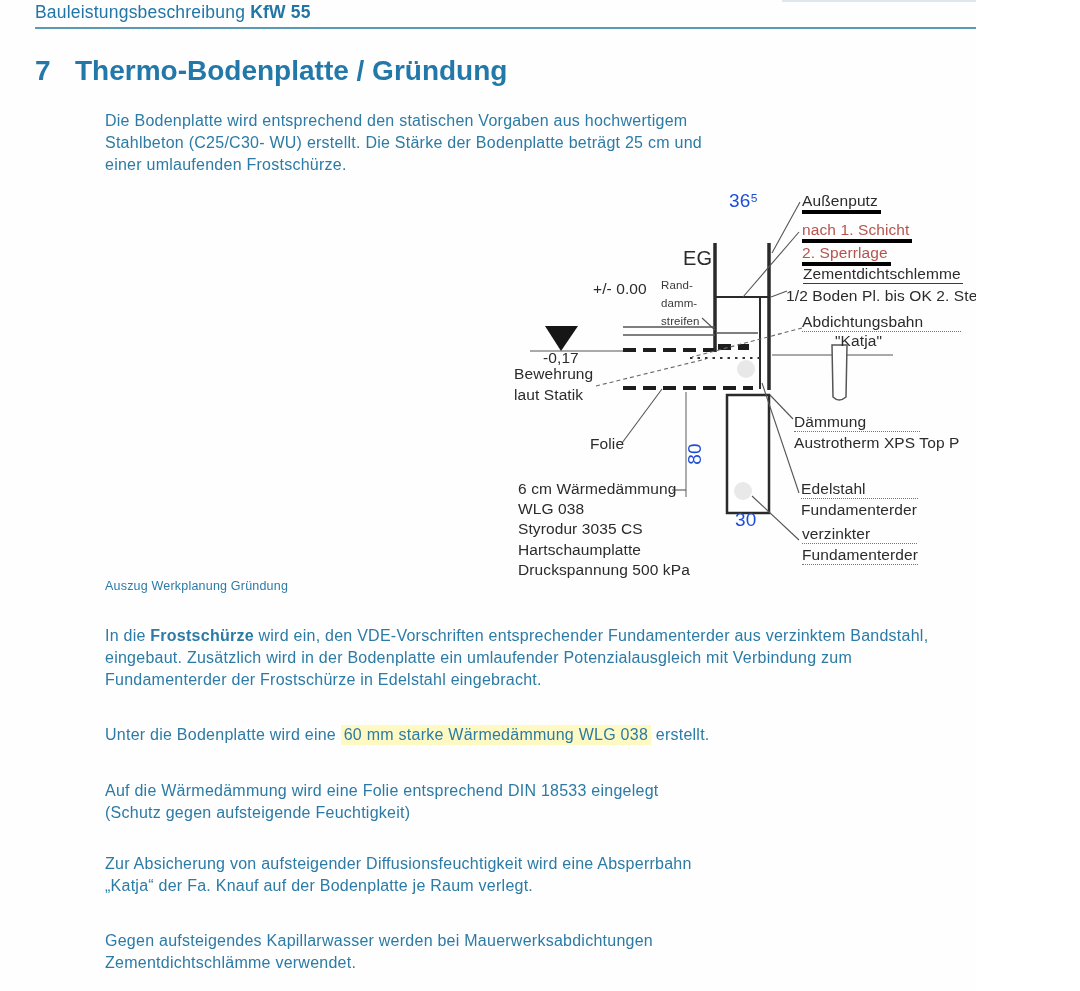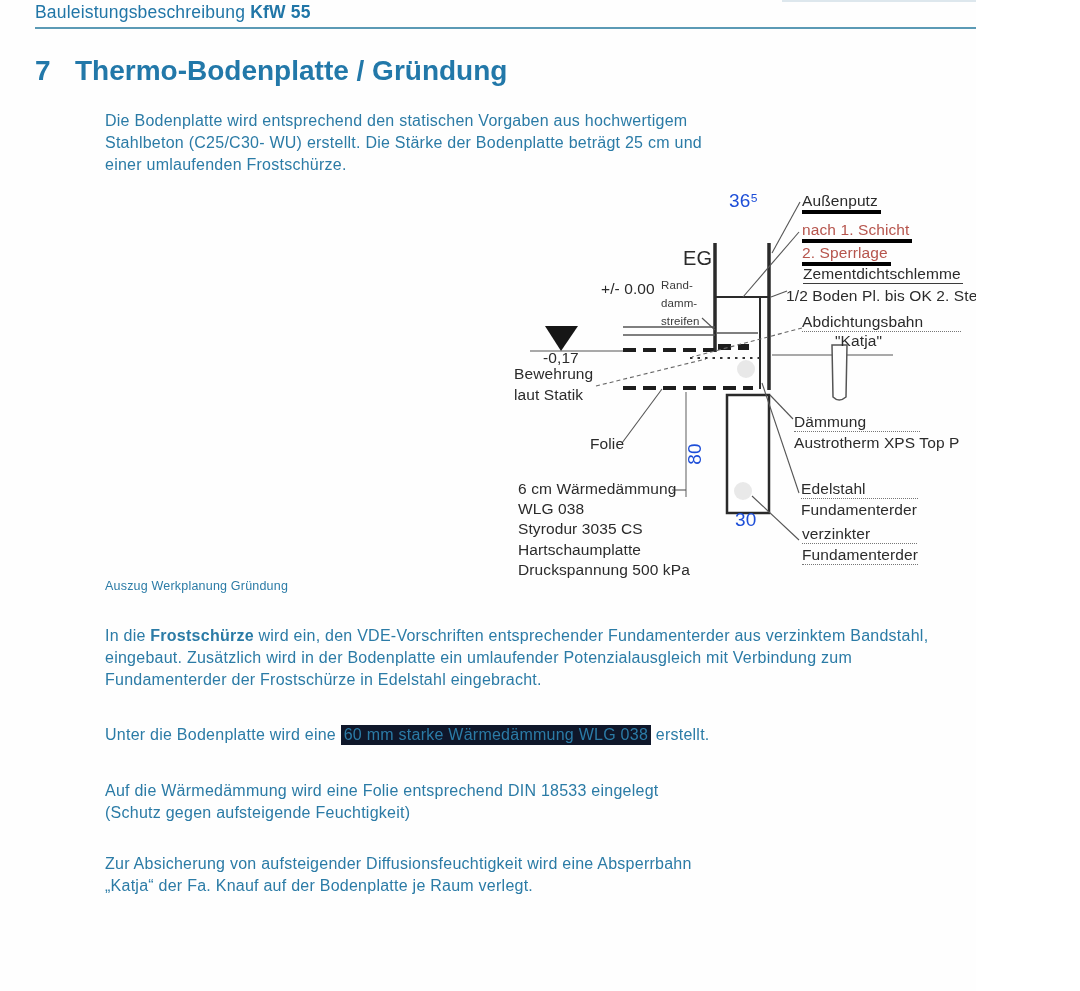--- a/index.html
+++ b/index.html
@@ -17,21 +17,21 @@
   .h1 .num{width:40px;}
   
   .para{position:absolute;left:105px;font-size:16px;line-height:22px;color:#2b7ba6;letter-spacing:0.25px;}
   .p1{top:110px;}
   .p2{top:625px;}
   .p3{top:724px;}
   .p4{top:780px;}
   .p5{top:853px;}
   .p6{top:930px;}
   .caption{position:absolute;left:105px;top:579px;font-size:12.5px;color:#2b7ba6;letter-spacing:0.2px;}
-  .hl{background:#0f172a;padding:1px 3px 2px 3px;}
+  .hl{background:#fef9c3;padding:1px 3px 2px 3px;}
   .bold{font-weight:bold;}
   
   .drawing{position:absolute;left:0;top:0;width:1080px;height:991px;pointer-events:none;}
   .dlabel{position:absolute;font-size:15.5px;color:#2b2b2b;white-space:nowrap;letter-spacing:0.1px;}
   .red{color:#b6544c;}
   .u-gray{border-bottom:4px solid #000000;padding-right:3px;}
   .u-dark{border-bottom:1.5px solid #3c3c3c;padding-right:2px;}
   .u-dot{border-bottom:1px dotted #767676;}
   .small{font-size:11.5px;line-height:17.8px;color:#3a3a3a;}
   .eg{font-size:20px;}
@@ -109,21 +109,21 @@
 
     <div class="dlabel dim" style="left:729px;top:190px;">36⁵</div>
     <div class="dlabel u-gray" style="left:802px;top:192px;">Außenputz</div>
     <div class="dlabel red u-gray" style="left:802px;top:221px;">nach 1. Schicht</div>
     <div class="dlabel red u-gray" style="left:802px;top:244px;">2. Sperrlage</div>
     <div class="dlabel u-dark" style="left:803px;top:265px;">Zementdichtschlemme</div>
     <div class="dlabel" style="left:786px;top:287px;">1/2 Boden Pl. bis OK 2. Stein</div>
     <div class="dlabel u-dot" style="left:802px;top:313px;padding-right:38px;">Abdichtungsbahn</div>
     <div class="dlabel" style="left:835px;top:332px;">"Katja"</div>
     <div class="dlabel eg" style="left:683px;top:247px;">EG</div>
-    <div class="dlabel" style="left:593px;top:280px;margin-left:8px;">+/- 0.00</div>
+    <div class="dlabel" style="left:593px;top:280px;">+/- 0.00</div>
     <div class="dlabel" style="left:543px;top:303px;margin-top:46px;">-0,17</div>
     <div class="dlabel small" style="left:661px;top:277px;">
       <div>Rand-</div>
       <div>damm-</div>
       <div>streifen</div>
     </div>
     <div class="dlabel" style="left:514px;top:365px;">Bewehrung</div>
     <div class="dlabel" style="left:514px;top:386px;">laut Statik</div>
     <div class="dlabel" style="left:590px;top:435px;">Folie</div>
     <div class="dlabel u-dot" style="left:794px;top:413px;padding-right:54px;">Dämmung</div>
@@ -156,14 +156,18 @@
   <div class="para p4">
     <div>Auf die Wärmedämmung wird eine Folie entsprechend DIN 18533 eingelegt</div>
     <div>(Schutz gegen aufsteigende Feuchtigkeit)</div>
   </div>
 
   <div class="para p5">
     <div>Zur Absicherung von aufsteigender Diffusionsfeuchtigkeit wird eine Absperrbahn</div>
     <div>„Katja“ der Fa. Knauf auf der Bodenplatte je Raum verlegt.</div>
   </div>
 
+  <div class="para p6">
+    <div>Gegen aufsteigendes Kapillarwasser werden bei Mauerwerksabdichtungen</div>
+    <div>Zementdichtschlämme verwendet.</div>
+  </div>
 
 </div>
 
 </body></html>

